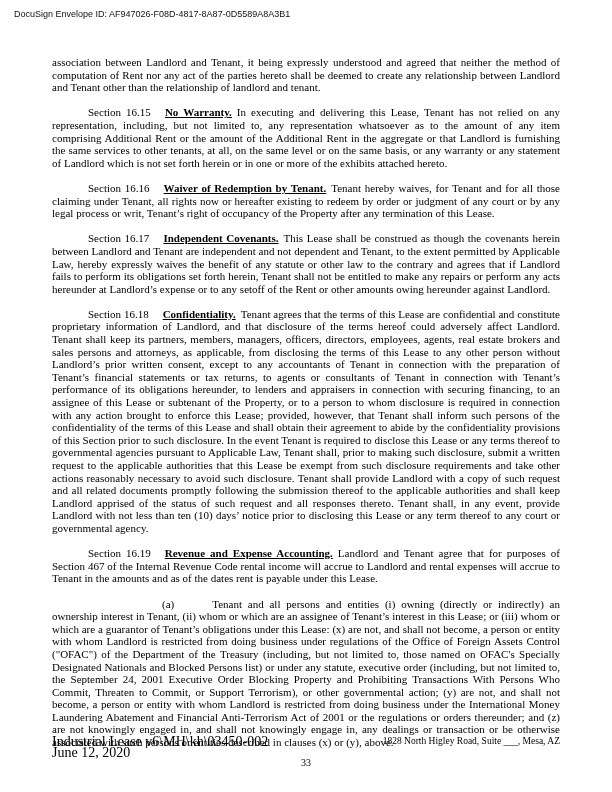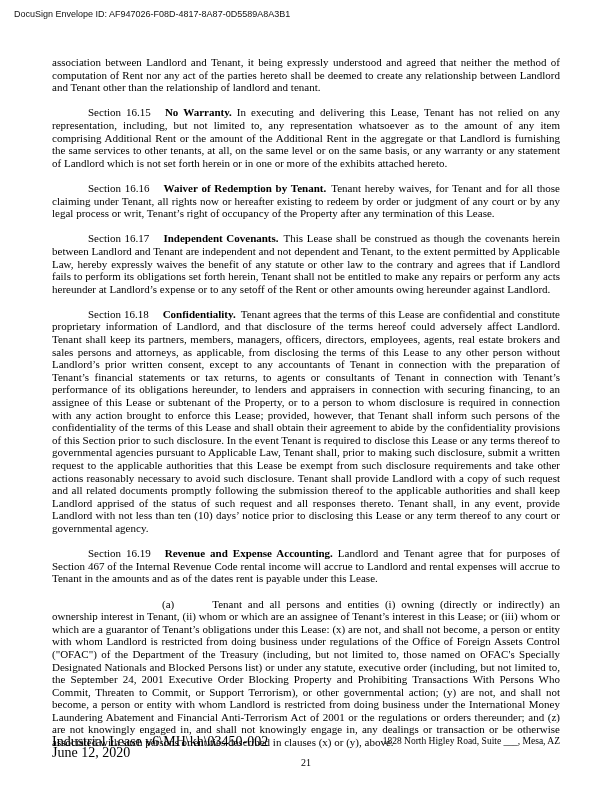--- a/index.html
+++ b/index.html
@@ -26,21 +26,21 @@
     left: 52px;
     top: 56px;
     width: 508px;
     text-align: justify;
     font-size: 11px;
     line-height: 12.6px;
   }
   .content p { margin: 0 0 12.6px 0; }
   p.indent { text-indent: 36px; }
   p.sub-indent { text-indent: 110px; }
-  .sec-heading { font-weight: bold; }
+  .sec-heading { font-weight: bold; text-decoration: underline; }
   .tab  { display: inline-block; width: 14px; }
   .gap2 { display: inline-block; width: 5px; }
   .subtab { display: inline-block; width: 38px; }
   .footer-left {
     position: absolute;
     left: 52px;
     top: 736px;
     font-size: 14px;
     line-height: 11px;
   }
@@ -88,15 +88,15 @@
 
   <div class="footer-left">
     <div>Industrial Lease v6\MH\kh\03450-002</div>
     <div>June 12, 2020</div>
   </div>
 
   <div class="footer-right">
     <div>1828 North Higley Road, Suite ___, Mesa, AZ</div>
   </div>
 
-  <div class="page-number">21</div>
+  <div class="page-number">33</div>
 
 </div>
 
 </body></html>

